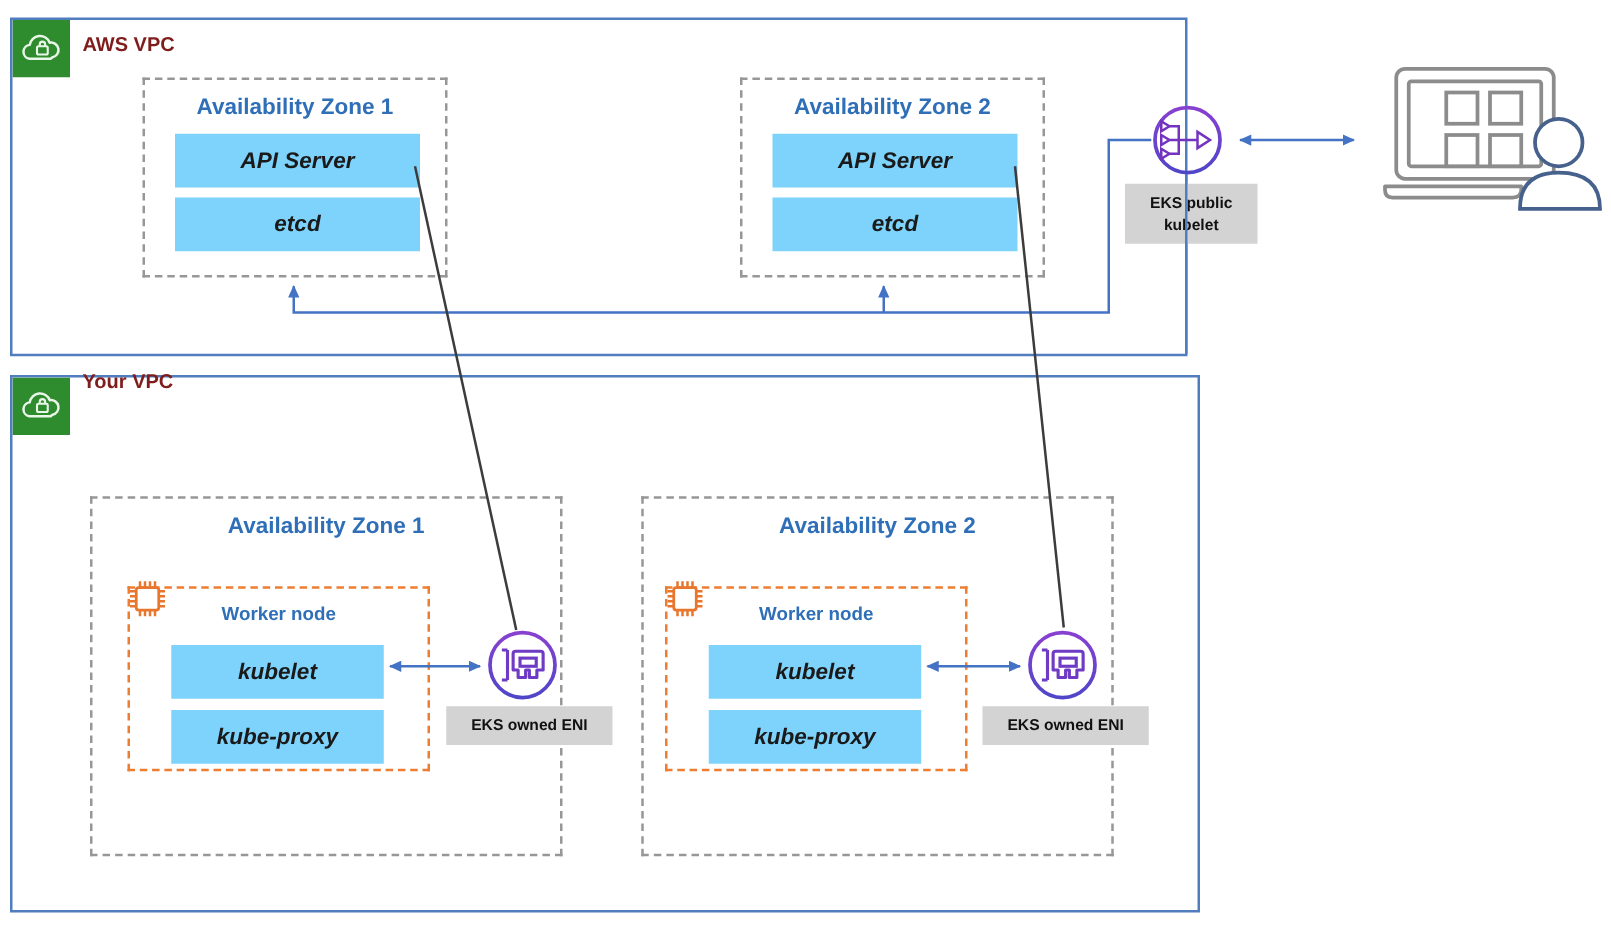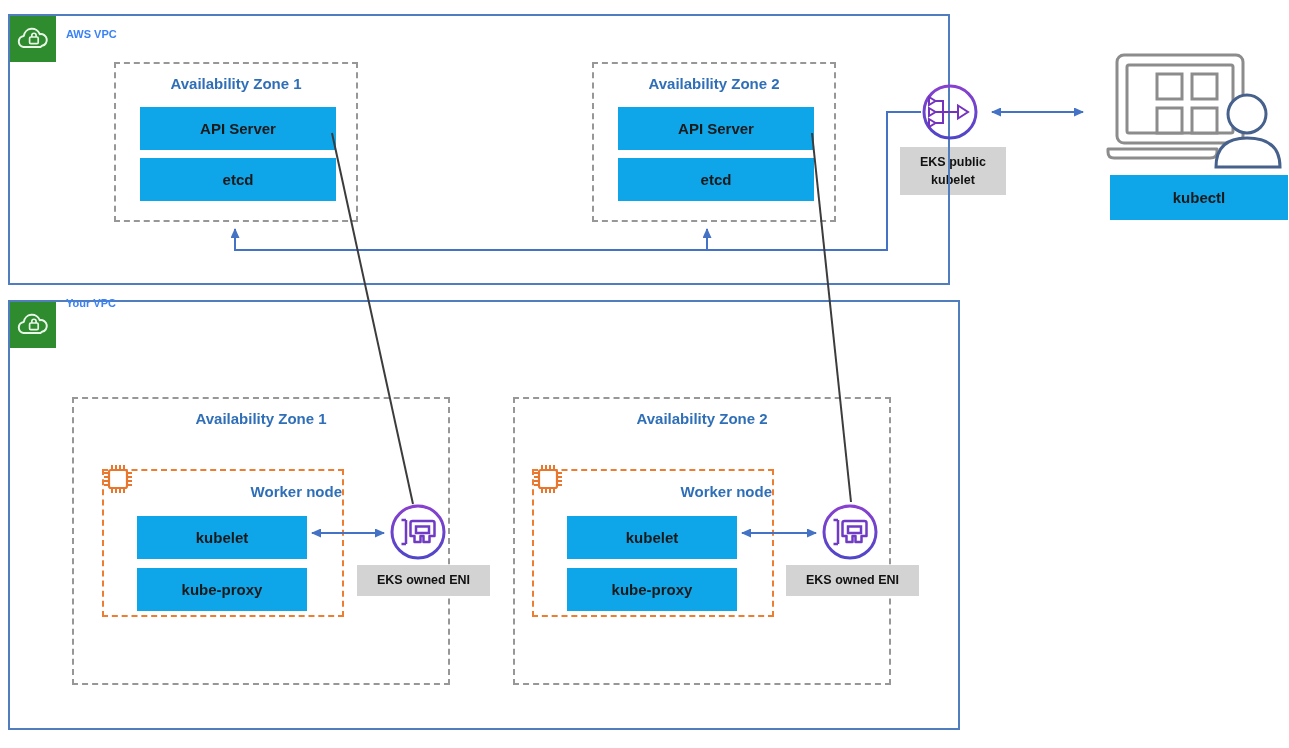--- a/index.html
+++ b/index.html
@@ -6,41 +6,42 @@
   #canvas{
     position:relative;width:1289px;height:748px;background:#ffffff;
     font-family:"Liberation Sans",sans-serif;overflow:hidden;
   }
   .vpc-box{
     position:absolute;border:2px solid #4F7DBE;background:transparent;
     box-sizing:border-box;z-index:1;
   }
   .vpc-icon{position:absolute;z-index:6;}
   .vpc-label{
-    position:absolute;z-index:6;color:#3b82f6;font-weight:bold;font-size:11px;
+    position:absolute;z-index:6;color:#7f1d1d;font-weight:bold;font-size:16px;
     white-space:nowrap;
   }
   .az-box{
     position:absolute;border:2px dashed #979797;box-sizing:border-box;z-index:2;
     background:transparent;
   }
   .az-title{
-    text-align:center;color:#2F6FB7;font-weight:bold;font-size:15px;
+    text-align:center;color:#2F6FB7;font-weight:bold;font-size:18px;
     padding-top:11px;
   }
   .comp{
-    position:absolute;background:#0ea5e9;color:#1a1a1a;font-weight:bold;
-    font-size:15px;display:flex;align-items:center;justify-content:center;
+    position:absolute;background:#7dd3fc;color:#1a1a1a;font-weight:bold;
+    font-size:18px;display:flex;align-items:center;justify-content:center;
     box-sizing:border-box;
+    font-style:italic;
   }
   .worker-box{
     position:absolute;border:2px dashed #ED7D31;box-sizing:border-box;z-index:3;
   }
   .worker-title{
-    text-align:right;color:#2F6FB7;font-weight:bold;font-size:15px;
+    text-align:center;color:#2F6FB7;font-weight:bold;font-size:15px;
     padding-top:12px;
   }
   .chip{position:absolute;left:-3px;top:-9px;z-index:4;}
   .gray-label{
     position:absolute;background:#D3D3D3;color:#111;font-weight:bold;
     font-size:12.5px;display:flex;flex-direction:column;align-items:center;
     justify-content:center;text-align:center;z-index:5;line-height:1.45;
     box-sizing:border-box;
   }
   .icon-abs{position:absolute;z-index:7;}
@@ -103,21 +104,20 @@
       <rect x="27" y="17" width="106" height="68" rx="2" fill="none" stroke="#8C8C8C" stroke-width="3"></rect>
       <rect x="57" y="26" width="25" height="25" fill="#fff" stroke="#8C8C8C" stroke-width="3"></rect>
       <rect x="92" y="26" width="25" height="25" fill="#fff" stroke="#8C8C8C" stroke-width="3"></rect>
       <rect x="57" y="60" width="25" height="25" fill="#fff" stroke="#8C8C8C" stroke-width="3"></rect>
       <rect x="92" y="60" width="25" height="25" fill="#fff" stroke="#8C8C8C" stroke-width="3"></rect>
       <path d="M8 101 H117 V104 Q117 110 110 110 H14 Q8 110 8 104 Z" fill="#fff" stroke="#8C8C8C" stroke-width="3" stroke-linejoin="round"></path>
       <path d="M116 119 Q116 90 147 90 Q180 90 180 119 Z" fill="#fff" stroke="#46618C" stroke-width="3"></path>
       <circle cx="147" cy="66" r="19" fill="#fff" stroke="#46618C" stroke-width="3"></circle>
     </svg>
   </div>
-  <div class="comp" style="left:1110px;top:175px;width:178px;height:45px;z-index:5;">kubectl</div>
 
   <div class="vpc-box" style="left:8px;top:300px;width:952px;height:430px;"></div>
 
   <div class="vpc-icon" style="left:10px;top:302px;">
     <svg width="46" height="46" viewBox="0 0 46 46">
       <rect x="0" y="0" width="46" height="46" fill="#2E8B2E"></rect>
       <path d="M13.5 31 a5.6 5.6 0 0 1 0.3 -11.1 a8.3 8.3 0 0 1 16 -1.7 a5.9 5.9 0 0 1 2.2 11.6 l-1.5 1.2 Z" fill="none" stroke="#E9F7E9" stroke-width="2" stroke-linejoin="round"></path>
       <rect x="19.6" y="21" width="8.6" height="6.6" rx="1.2" fill="none" stroke="#E9F7E9" stroke-width="1.7"></rect>
       <path d="M21.8 21 v-1.6 a2.15 2.15 0 0 1 4.3 0 V21" fill="none" stroke="#E9F7E9" stroke-width="1.7"></path>
     </svg>

